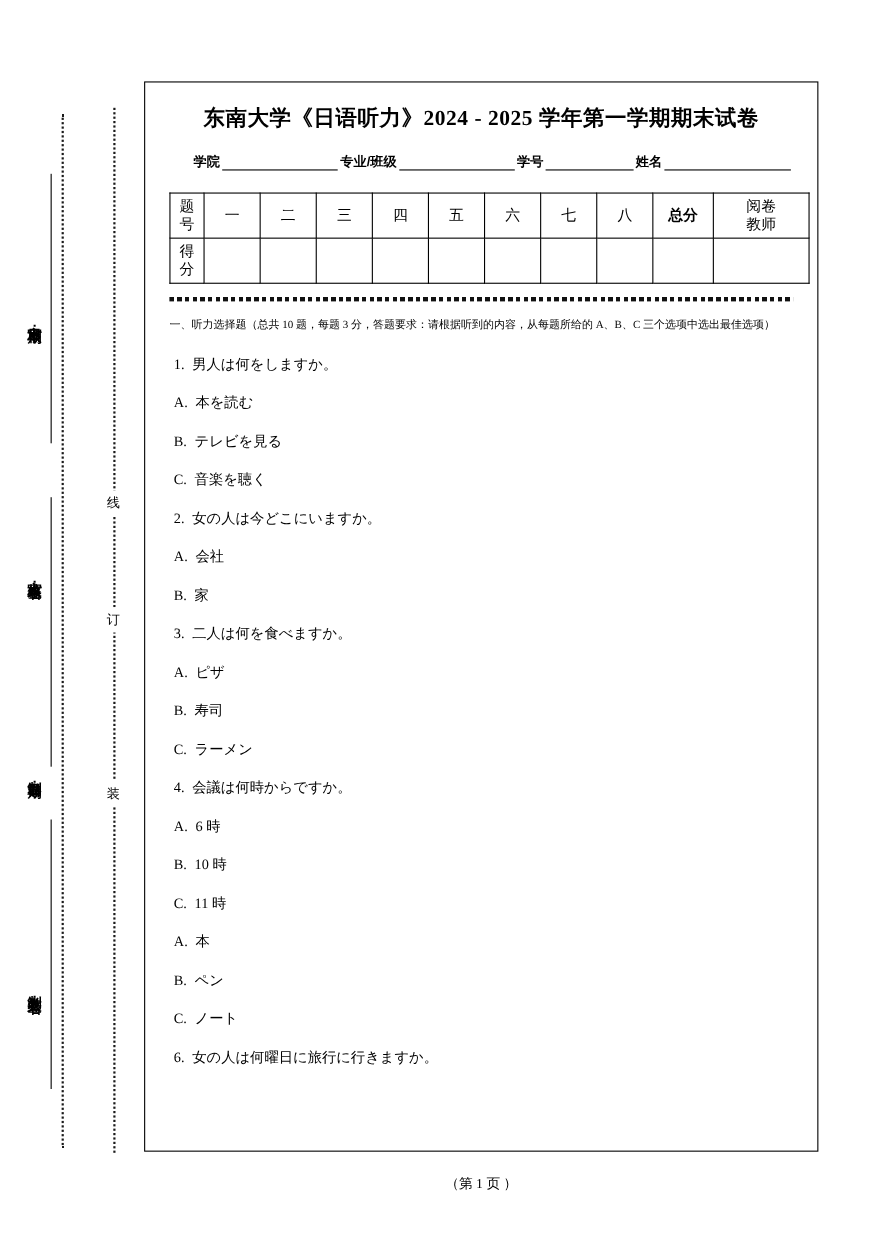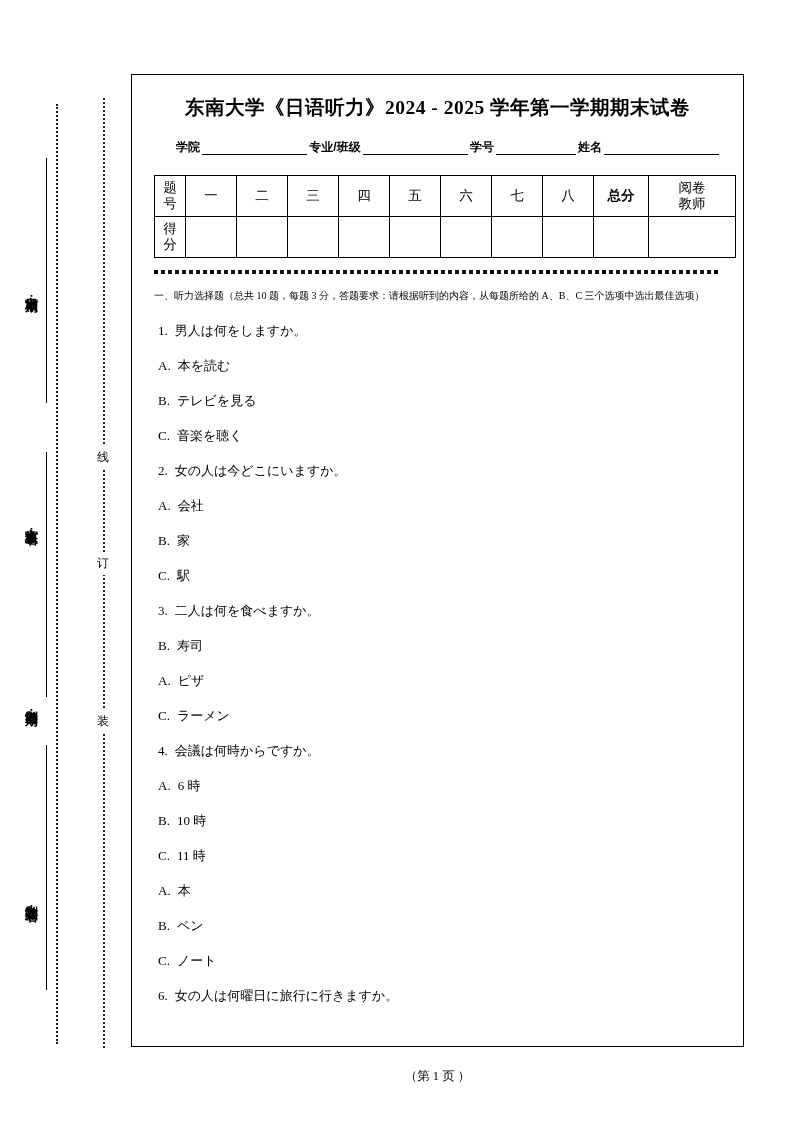--- a/index.html
+++ b/index.html
@@ -274,34 +274,31 @@
 
   <div class="q-line">
     <span class="lead">2.</span><span>女の人は今どこにいますか。</span>
   </div>
   <div class="opt-line">
     <span class="lead">A.</span><span>会社</span>
   </div>
   <div class="opt-line">
     <span class="lead">B.</span><span>家</span>
   </div>
-  <div class="opt-line">
-    <span class="lead">C.</span><span>駅</span>
-  </div>
 
   <div class="q-line">
     <span class="lead">3.</span><span>二人は何を食べますか。</span>
   </div>
   <div class="opt-line">
+    <span class="lead">A.</span><span>ピザ</span>
+  </div>
+  <div class="opt-line">
     <span class="lead">B.</span><span>寿司</span>
   </div>
   <div class="opt-line">
-    <span class="lead">A.</span><span>ピザ</span>
-  </div>
-  <div class="opt-line">
     <span class="lead">C.</span><span>ラーメン</span>
   </div>
 
   <div class="q-line">
     <span class="lead">4.</span><span>会議は何時からですか。</span>
   </div>
   <div class="opt-line">
     <span class="lead">A.</span><span>6 時</span>
   </div>
   <div class="opt-line">

